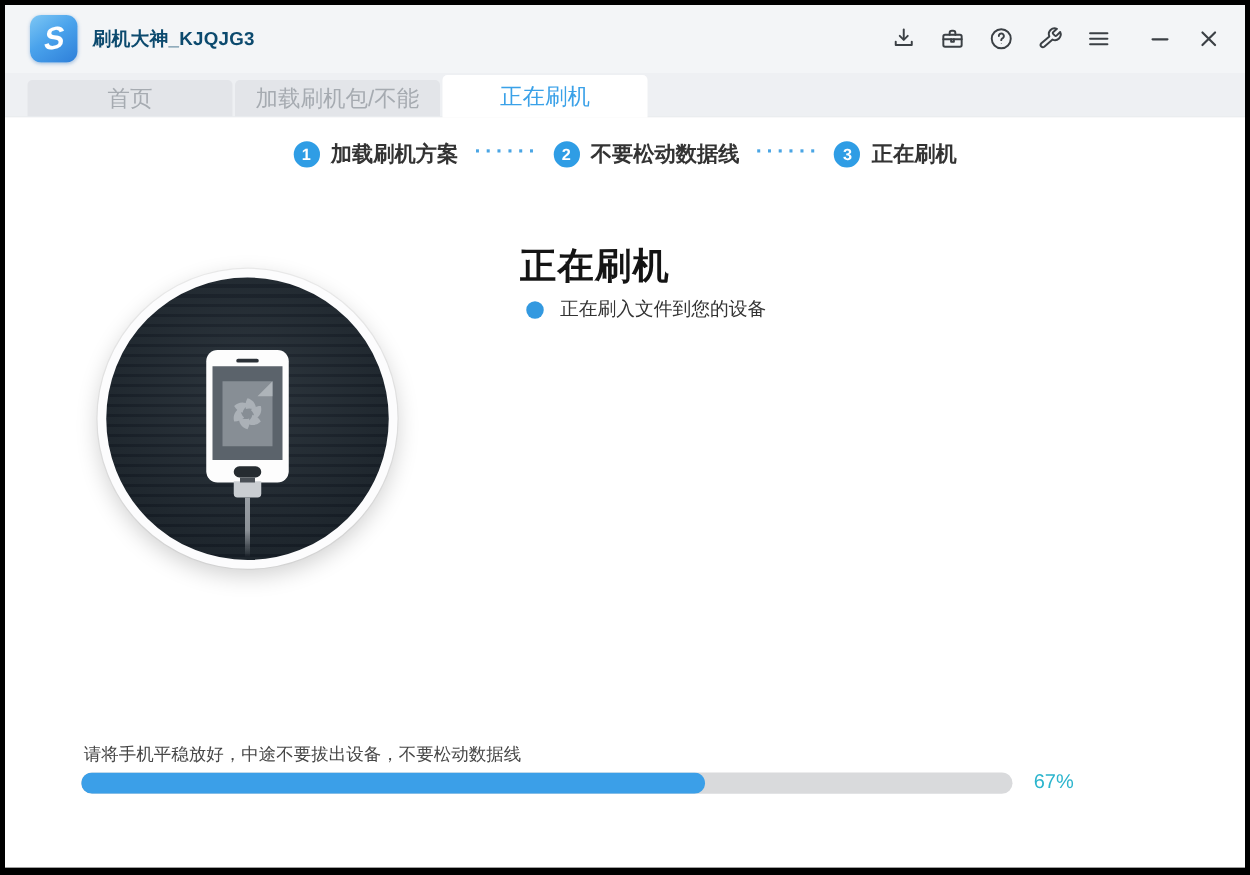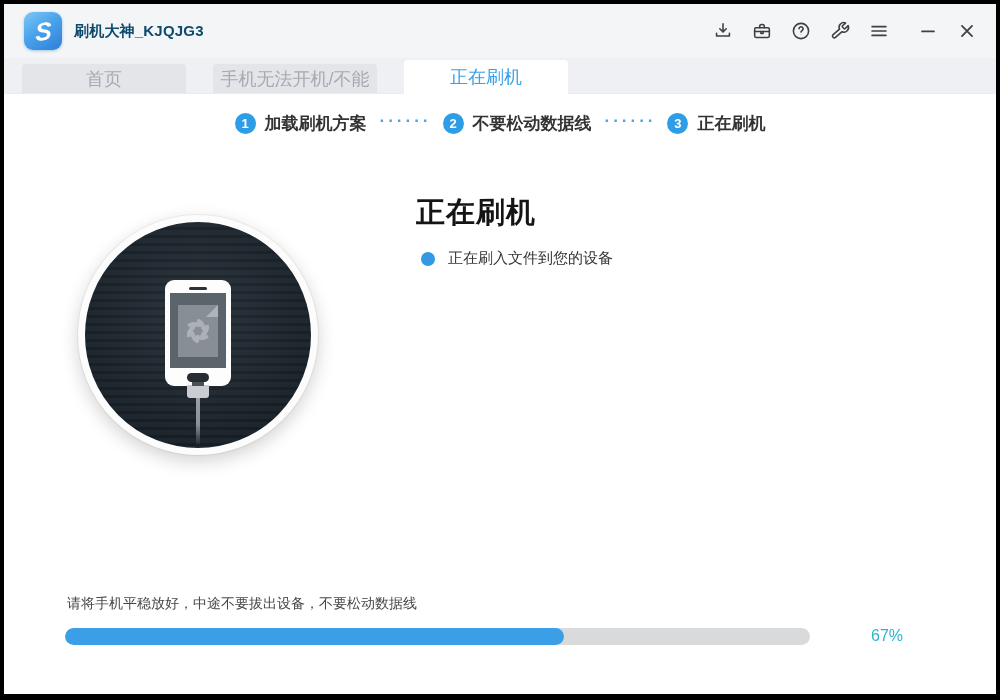--- a/index.html
+++ b/index.html
@@ -12,21 +12,21 @@
   .logo { width:38px; height:38px; border-radius:9px; background:linear-gradient(145deg,#7ec7f4 0%,#4aa3ec 45%,#2e7fd9 100%);
           display:flex; align-items:center; justify-content:center; box-shadow:0 1px 3px rgba(30,100,180,.35); }
   .logo-s { color:#fff; font-size:25px; font-weight:bold; font-style:italic; transform:rotate(-8deg) skewX(-6deg); line-height:1; }
   .win-title { margin-left:12px; font-size:15px; font-weight:600; color:#0c4a6e; letter-spacing:.2px; }
   .tb-icons { margin-left:auto; display:flex; align-items:center; gap:13px; }
   .tb-btn { width:26px; height:26px; display:flex; align-items:center; justify-content:center; color:#3b4045; cursor:pointer; border-radius:4px; }
   .tb-btn svg { display:block; }
   .tb-btn.gap { margin-left:10px; }
 
   
-  .tabbar { height:36px; background:#eef0f3; display:flex; align-items:flex-end; padding-left:18px; flex:0 0 auto; border-bottom:1px solid #e9ebee;gap:25px; }
+  .tabbar { height:36px; background:#eef0f3; display:flex; align-items:flex-end; padding-left:18px; flex:0 0 auto; border-bottom:1px solid #e9ebee; }
   .tab { width:164px; height:29px; margin-right:2px; background:#e3e5e9; border-radius:4px 4px 0 0;
          display:flex; align-items:center; justify-content:center; font-size:18px; color:#a6abb1;
          white-space:nowrap; overflow:hidden; cursor:pointer; }
   .tab.active { height:34px; background:#fff; color:#3aa1e8; margin-bottom:-1px; z-index:2; font-weight:500; }
 
   
   .content { position:relative; flex:1; background:#fff; }
 
   
   .steps { display:flex; align-items:center; justify-content:center; margin-top:17px; }
@@ -56,28 +56,28 @@
   .file-fold { position:absolute; top:0; right:0; width:0; height:0; border-left:12px solid transparent; border-top:12px solid #aeb4b9; transform:rotate(90deg); }
   .file-swirl { position:absolute; left:50%; top:50%; transform:translate(-50%,-50%); }
   .cable-plug { position:absolute; left:50%; top:163px; transform:translateX(-50%); width:22px; height:13px; background:#caced2; border-radius:0 0 3px 3px; }
   .cable-plug::before { content:""; position:absolute; left:50%; top:-3px; transform:translateX(-50%); width:12px; height:4px; background:#4a5056; }
   .cable-wire { position:absolute; left:50%; top:176px; transform:translateX(-50%); width:4px; height:48px;
                 background:linear-gradient(180deg,#9aa0a6 0%,#8b9197 55%,rgba(139,145,151,0)); }
 
   
   .main-text { position:absolute; left:412px; top:99px; }
   .main-heading { font-size:29px; font-weight:600; color:#141414; letter-spacing:1px; }
-  .status-row { display:flex; align-items:center; gap:13px; margin-top:16px; margin-left:5px; }
+  .status-row { display:flex; align-items:center; gap:13px; margin-top:5px; margin-left:5px; }
   .status-dot { width:14px; height:14px; border-radius:50%; background:#3399e0; flex:0 0 auto; }
   .status-text { font-size:15px; color:#333; }
 
   
   .footer { position:absolute; left:61px; right:44px; top:501px; }
   .warning { font-size:14px; color:#474747; margin-left:2px; }
-  .progress-row { display:flex; align-items:center; margin-top:14px;gap:44px; }
+  .progress-row { display:flex; align-items:center; margin-top:4px; }
   .bar-track { width:745px; height:17px; background:#d9dadc; border-radius:9px; overflow:hidden; }
   .bar-fill { height:100%; background:#3b9fe8; border-radius:9px; width:0; }
   .pct { margin-left:17px; font-size:16px; color:#2cb5cd; }
 </style>
 </head>
 <body>
 
 <div class="frame">
   <div class="window">
 
@@ -128,21 +128,21 @@
         <div class="tb-btn">
           <svg width="22" height="22" viewBox="0 0 24 24" fill="none" stroke="currentColor" stroke-width="1.9" stroke-linecap="round">
             <path d="M6.5 6.5l11 11M17.5 6.5l-11 11"></path>
           </svg>
         </div>
       </div>
     </div>
 
     <div class="tabbar">
       <div class="tab">首页</div>
-      <div class="tab">手机无法开机/不能</div>
+      <div class="tab">加载刷机包/不能</div>
       <div class="tab active">正在刷机</div>
     </div>
 
     <div class="content">
 
       <div class="steps">
         <div class="step">
           <span class="step-num">1</span>
           <span class="step-label">加载刷机方案</span>
         </div>

